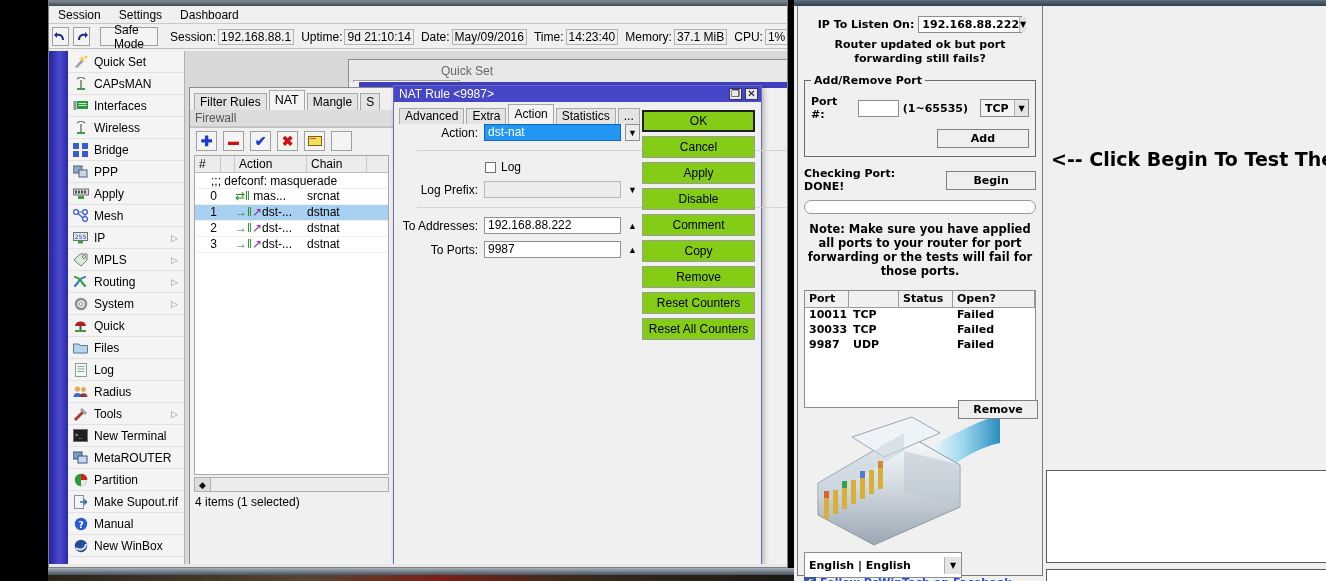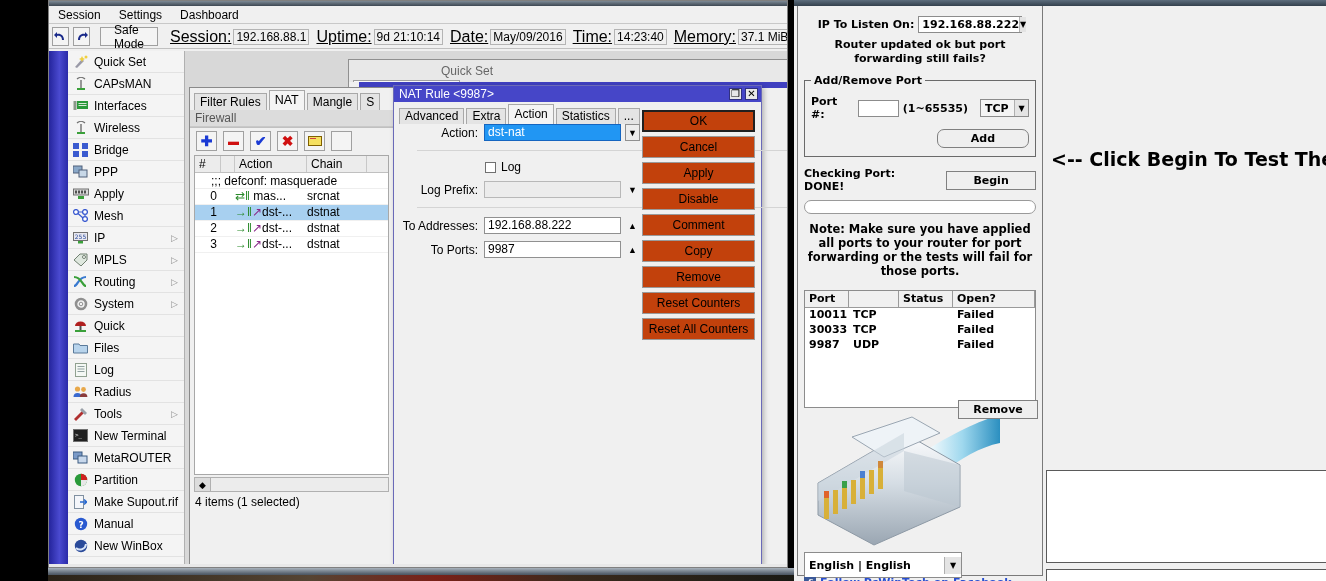--- a/index.html
+++ b/index.html
@@ -44,21 +44,21 @@
   .tb-btn {
     width: 24px; height: 19px; border: 1px solid #a0a0a0; background: #f4f4f4;
     margin-right: 4px; display: flex; align-items: center; justify-content: center;
     color: #1a2a8a; font-size: 12px;
   }
   .tb-safemode {
     height: 19px; border: 1px solid #a0a0a0; background: #f4f4f4;
     padding: 0 13px; display: flex; align-items: center; font-size: 12px;
     margin-left: 6px; margin-right: 12px;
   }
-  .tb-lbl { font-size: 16px; margin-right: 2px; white-space: nowrap; text-decoration: underline; }
+  .tb-lbl { font-size: 12px; margin-right: 2px; white-space: nowrap; }
   .tb-val {
     border: 1px solid #b4b4b4; background: #f0f0f0; padding: 0 2px;
     height: 16px; line-height: 15px; font-size: 12px; margin-right: 7px;
     white-space: nowrap;
   }
 
   
   #sidebar-rail {
     position: absolute; left: 0; top: 50px; width: 19px; height: 518px;
     background: linear-gradient(90deg,#24249c,#4a4ad0 55%,#2a2aa8);
@@ -188,21 +188,21 @@
   .frm-in.gray { background:#ececec; border-color:#b8b8b8; }
   .spin { width:15px; height:17px; border:1px solid #909090; background:#ececec;
     display:flex; align-items:center; justify-content:center; font-size:9px; margin-left:4px;}
   .spin.plain { border:none; background:transparent; }
   .nat-hr { height:1px; background:#d4d4d4; margin:9px 4px 9px 18px; }
   .chkrow { display:flex; align-items:center; margin-bottom:7px; padding-left:86px; }
   .chkbox { width:11px; height:11px; border:1px solid #707070; background:#fff; margin-right:5px;}
   
   #nat-btns { position:absolute; left:248px; top:24px; width:113px; }
   .nat-btn {
-    height: 22px; border:1px solid #9a9a9a; background:#c2410c; font-size:12px;
+    height: 22px; border:1px solid #9a9a9a; background:#84cc16; font-size:12px;
     display:flex; align-items:center; justify-content:center; margin-bottom:4px;
   }
   .nat-btn.primary { border:2px solid #202020; }
 
   
   #pcw {
     position: absolute; left: 746px; top: 0; width: 580px; height: 581px;
     background: #f0f0f0; overflow: hidden;
   }
   #pcw-titlebar {
@@ -756,21 +756,21 @@
         <legend>Add/Remove Port</legend>
         <div id="pcw-portrow">
           <span class="pcw-b">Port #:</span>
           <div class="pcw-input"></div>
           <span class="pcw-b">(1~65535)</span>
           <div class="pcw-sel" style="margin-left:8px">
             <span>TCP</span>
             <span class="arw">▼</span>
           </div>
         </div>
-        <div class="pcw-btn" style="width:92px; margin-left:auto; margin-top:8px; margin-right:0;border-radius:7px;">Add</div>
+        <div class="pcw-btn" style="width:92px; margin-left:auto; margin-top:8px; margin-right:0;">Add</div>
       </fieldset>
 
       <div id="pcw-checkrow">
         <span class="pcw-b">Checking Port: DONE!</span>
         <div class="pcw-btn" style="width:92px; margin-left:auto;">Begin</div>
       </div>
 
       <div id="pcw-progress"></div>
 
       <div id="pcw-note">Note: Make sure you have applied all ports to your router for port forwarding or the tests will fail for those ports.</div>

